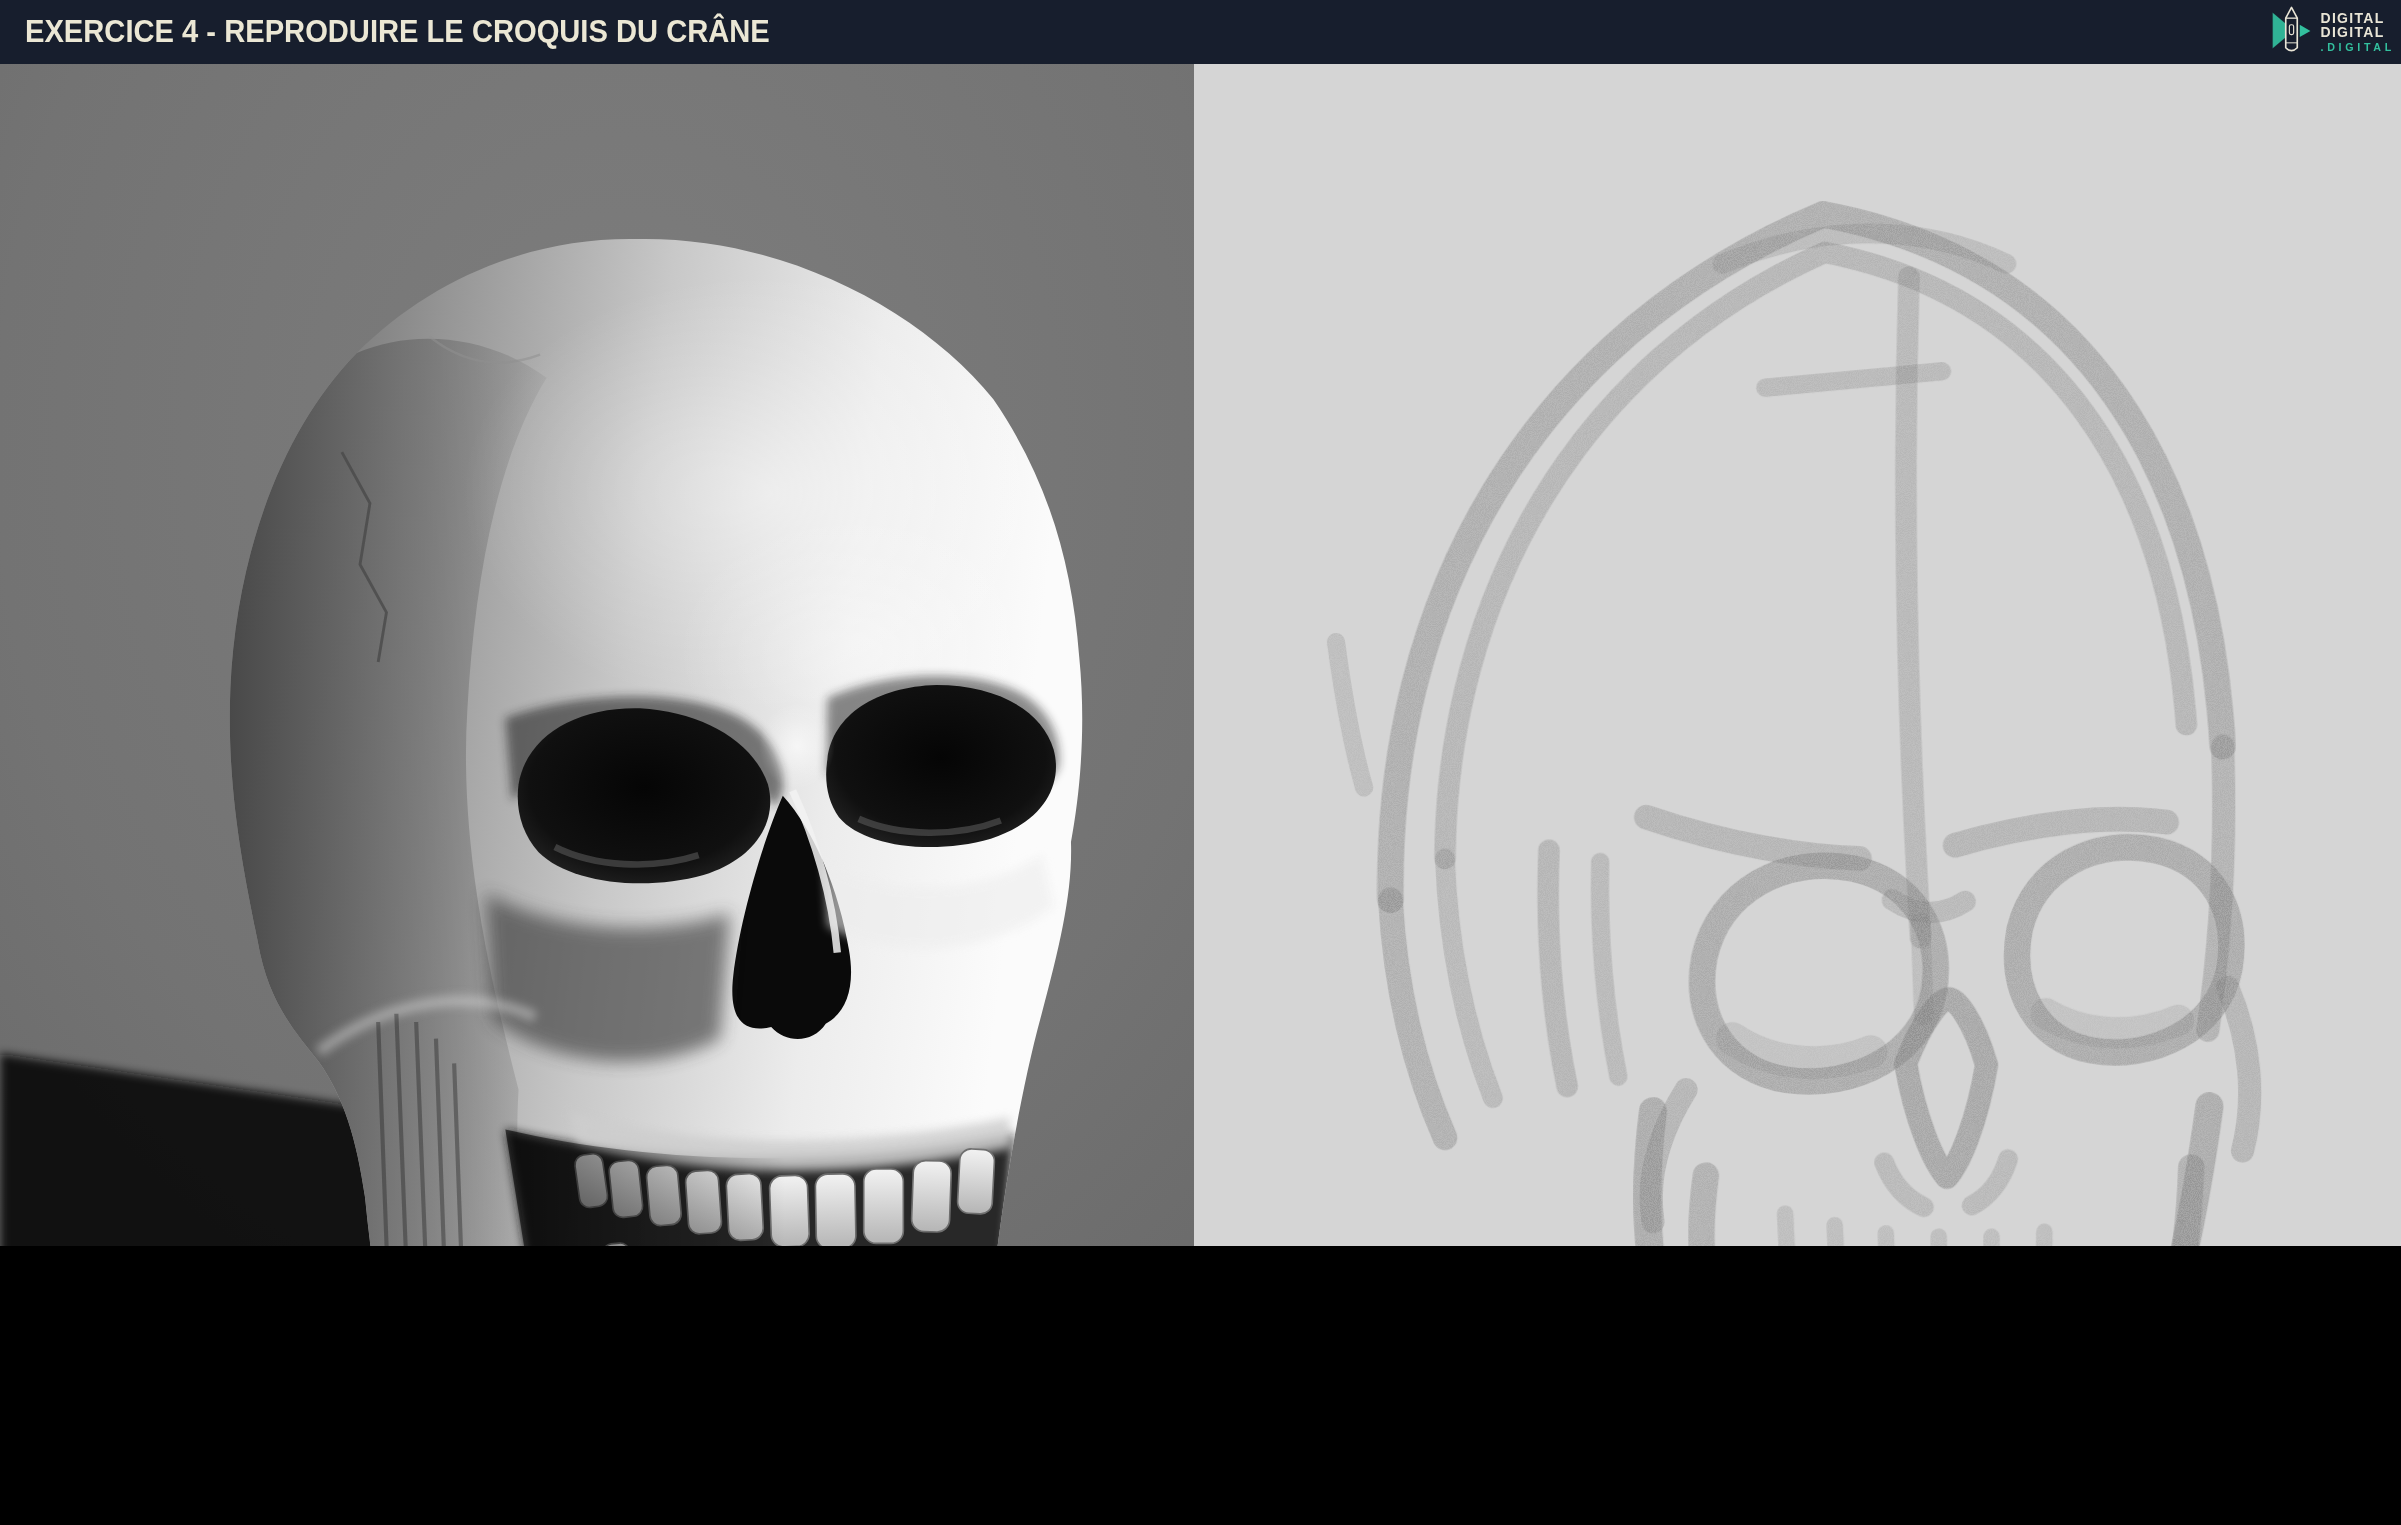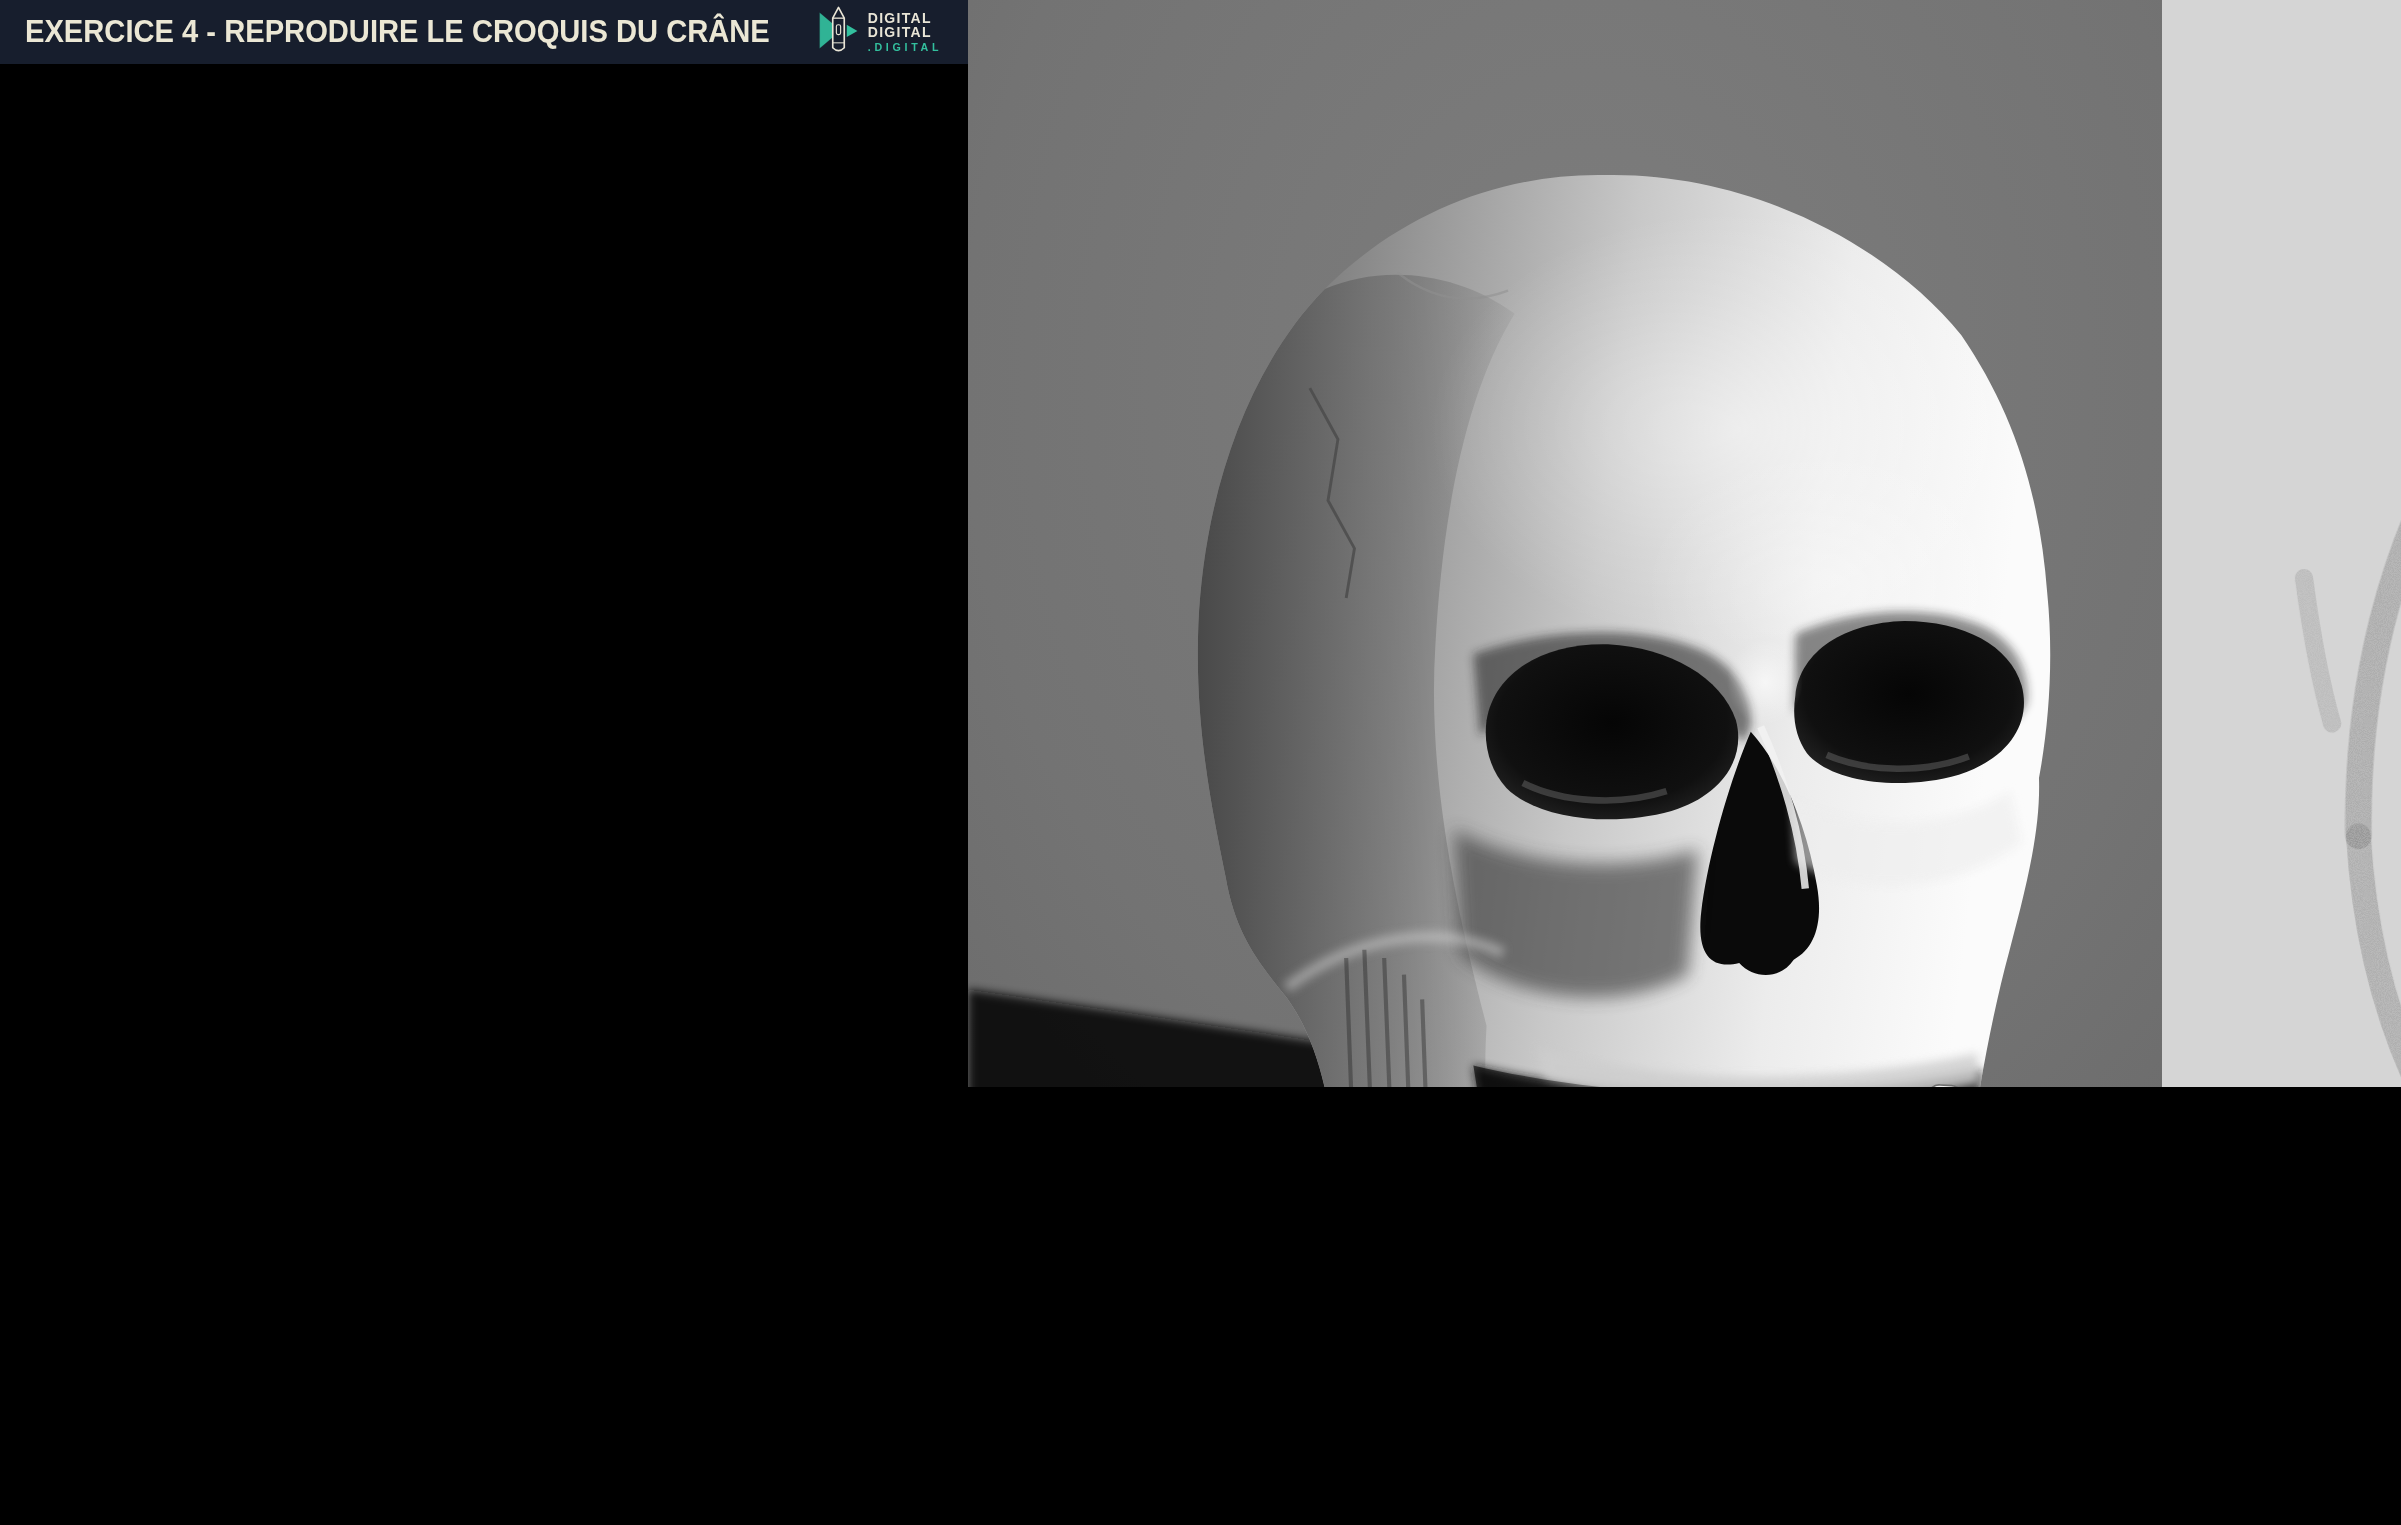--- a/index.html
+++ b/index.html
@@ -1,33 +1,33 @@
 <!DOCTYPE html>
 <html style="font-size:13.2px"><head>
 <meta charset="utf-8">
 <style>
   html,body{margin:0;padding:0;background:#000;}
   .stage{
-    width:2401px;height:1087px;overflow:hidden;position:relative;
+    width:2401px;height:1246px;overflow:hidden;position:relative;
     font-family:"Liberation Sans","DejaVu Sans",sans-serif;
-    display:flex;flex-direction:row;
+    display:flex;flex-direction:column;
   }
   
   .header{
     flex:0 0 64px;height:64px;background:#171e2d;
     display:flex;align-items:center;justify-content:space-between;
     position:relative;z-index:5;
   }
   .title{
     margin-left:25px;color:#ebe7d4;font-weight:bold;font-size:31px;
     letter-spacing:0px;white-space:nowrap;
     transform:scaleX(.94);transform-origin:left center;
   }
   .logo{
-    margin-right:26px;display:flex;align-items:center;gap:7.4px;height:64px;
+    margin-right:6px;display:flex;align-items:center;gap:7.4px;height:64px;
   }
   .logo-text{display:flex;flex-direction:column;line-height:1.02;}
   .logo-line{color:#e9e5d6;font-weight:bold;font-size:14px;letter-spacing:1.3px;}
   .logo-school{color:#33c09e;font-weight:bold;font-size:10.7px;letter-spacing:3.7px;margin-top:2.5px;}
   
   .content{flex:1;display:flex;height:1461px;}
   .panel-left{width:1194px;height:1461px;background:#747474;}
   .panel-right{width:1207px;height:1461px;background:#d5d5d5;}
   .panel-left svg,.panel-right svg{display:block;width:100%;height:100%;}
 </style>

